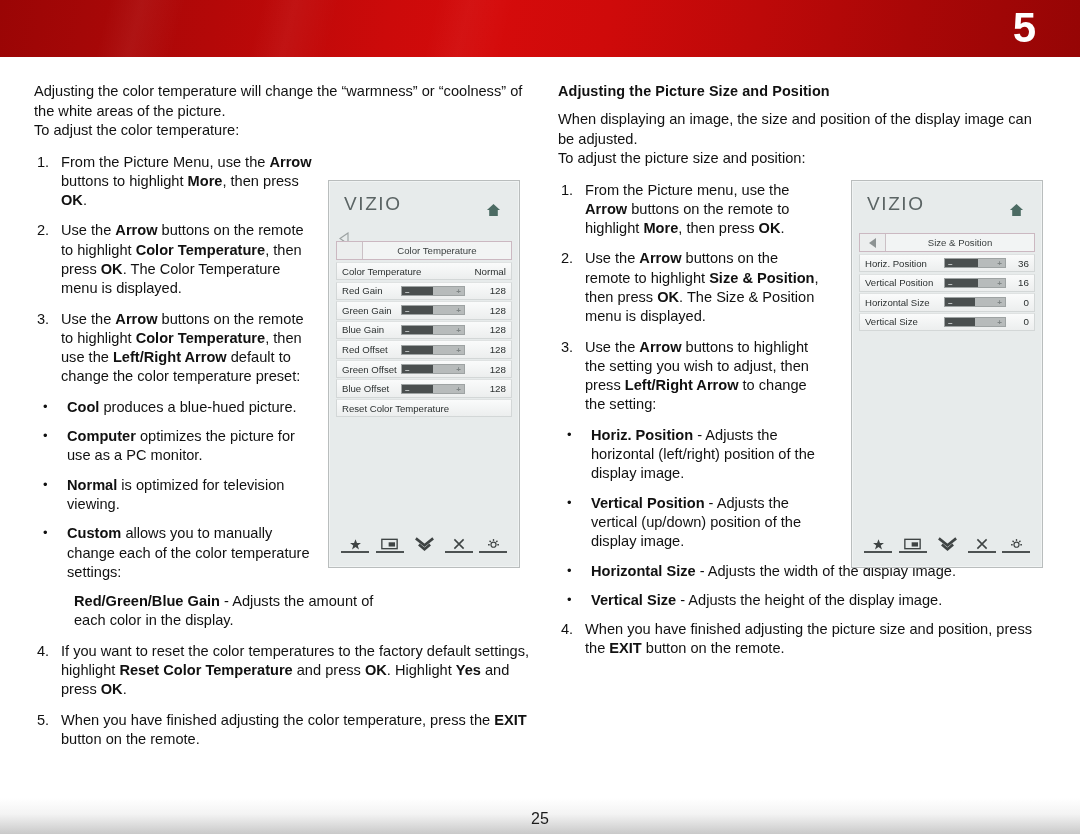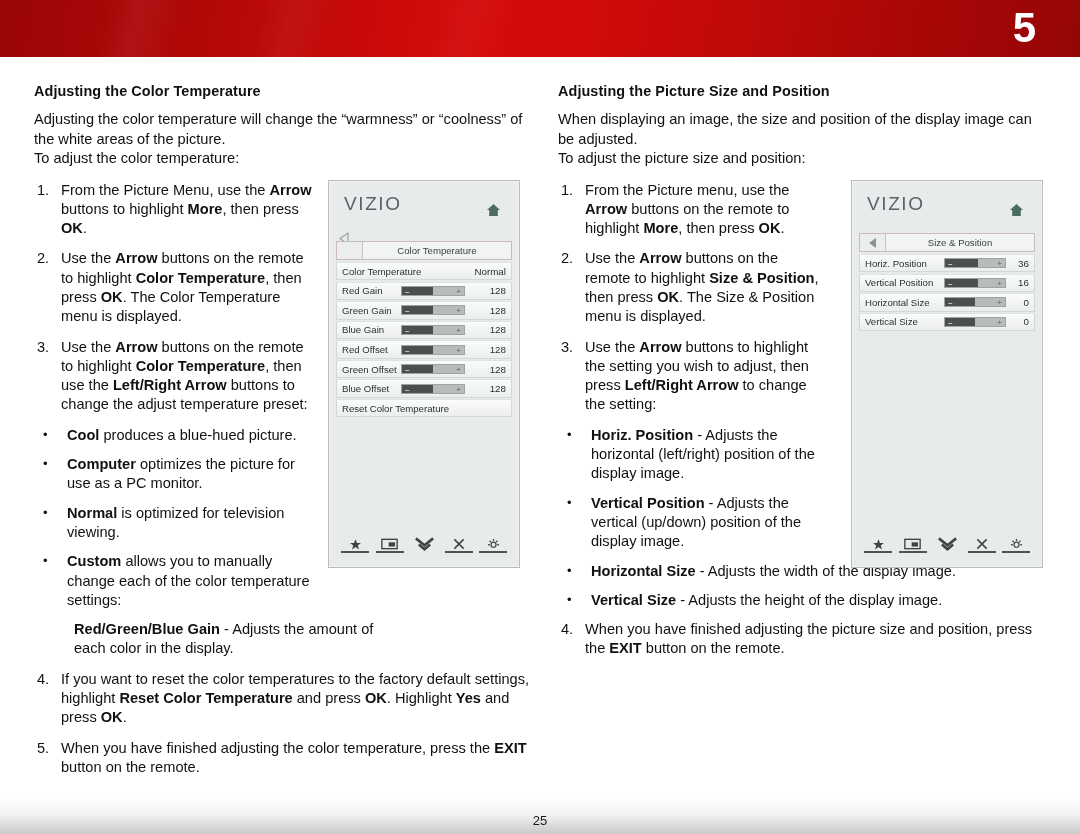--- a/index.html
+++ b/index.html
@@ -244,41 +244,40 @@
   
   .footer-band {
     position: absolute; left: 0; bottom: 0;
     width: 1080px; height: 36px;
     background: linear-gradient(#ffffff 0%, #f3f3f3 45%, #c9c9c9 100%);
   }
   .page-num {
     position: absolute;
     left: 0; right: 0; bottom: 6px;
     text-align: center;
-    font-size: 13px;
+    font-size: 16px;
     color: #1c1c1c;
   }
 </style>
 </head>
 <body>
 
 <div id="page">
 
   <div class="header-band">
     <div class="header-chapter">5</div>
   </div>
 
   <div class="col col-left">
-    <h2 class="section-title">Adjusting the Color Temperature</h2>
     <p class="para">Adjusting the color temperature will change the “warmness” or “coolness” of the white areas of the picture.</p>
     <p class="para tight">To adjust the color temperature:</p>
     <ol class="steps narrow" id="left-steps">
         <li><span class="num">1.</span><span>From the Picture Menu, use the </span><b>Arrow</b><span> buttons to highlight </span><b>More</b><span>, then press </span><b>OK</b><span>.</span></li>
         <li><span class="num">2.</span><span>Use the </span><b>Arrow</b><span> buttons on the remote to highlight </span><b>Color Temperature</b><span>, then press </span><b>OK</b><span>. The Color Temperature menu is displayed.</span></li>
-        <li><span class="num">3.</span><span>Use the </span><b>Arrow</b><span> buttons on the remote to highlight </span><b>Color Temperature</b><span>, then use the </span><b>Left/Right Arrow</b><span> buttons to change the adjust temperature preset:</span></li>
+        <li><span class="num">3.</span><span>Use the </span><b>Arrow</b><span> buttons on the remote to highlight </span><b>Color Temperature</b><span>, then use the </span><b>Left/Right Arrow</b><span> default to change the color temperature preset:</span></li>
       </ol>
     <ul class="bullets narrow" id="left-presets">
         <li><span class="dot">•</span><b>Cool</b><span> produces a blue-hued picture.</span></li>
         <li><span class="dot">•</span><b>Computer</b><span> optimizes the picture for use as a PC monitor.</span></li>
         <li><span class="dot">•</span><b>Normal</b><span> is optimized for television viewing.</span></li>
         <li><span class="dot">•</span><b>Custom</b><span> allows you to manually change each of the color temperature settings:</span></li>
       </ul>
     <div id="left-subdefs">
         <div class="subdef narrow" style="width: 300px;"><b>Red/Green/Blue Gain</b><span> - Adjusts the amount of each color in the display.</span></div>
       </div>

